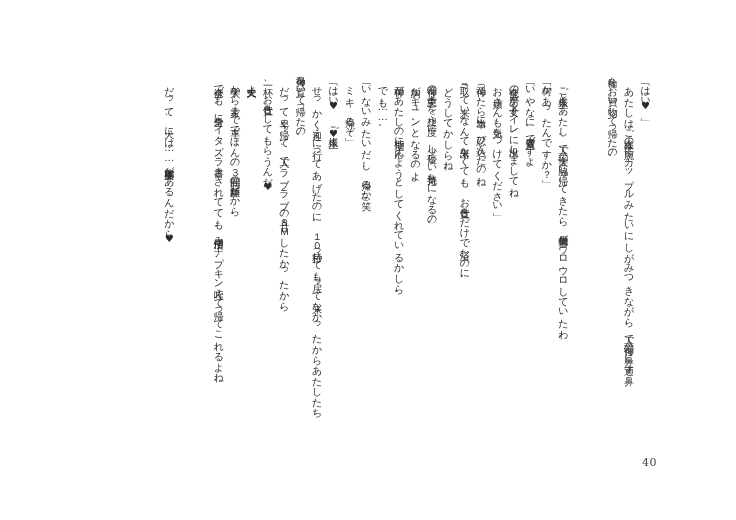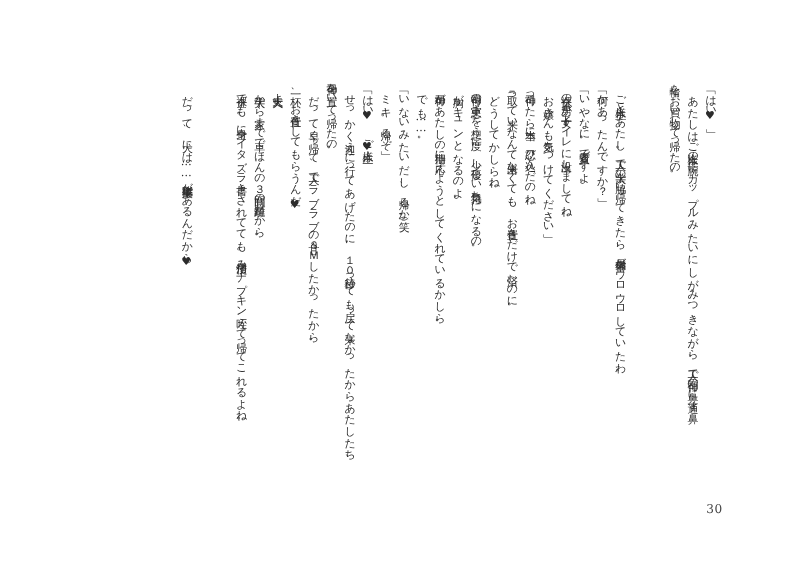--- a/index.html
+++ b/index.html
@@ -73,14 +73,14 @@
       <div class="vline indent">「はい♥　ご主人様♥」</div>
       <div class="vline indent">せっかく迎えに行ってあげたのに、１０秒待っても戻って来なかったからあたしたち、</div>
       <div class="vline">伸司を置いて帰ったの。</div>
       <div class="vline indent">だって早く帰って、二人でラブラブの甘々ＳＭしたかったから。</div>
       <div class="vline indent">一杯、お仕置きしてもらうんだ♥</div>
       <div class="vline indent">大丈夫よ。</div>
       <div class="vline indent">大学から家まで車でほんの３時間の距離だから。</div>
       <div class="vline indent">全裸でも。全身にイタズラ書きされてても。使用済みナプキン咥えて帰ってこれるよね。</div>
       <div class="vline indent" style="margin-block-start: 33px;">だって、犬には……帰巣本能があるんだから♥</div>
     </div>
-  <div class="page-number">30</div>
+  <div class="page-number">40</div>
 </div>
 
 </body></html>

